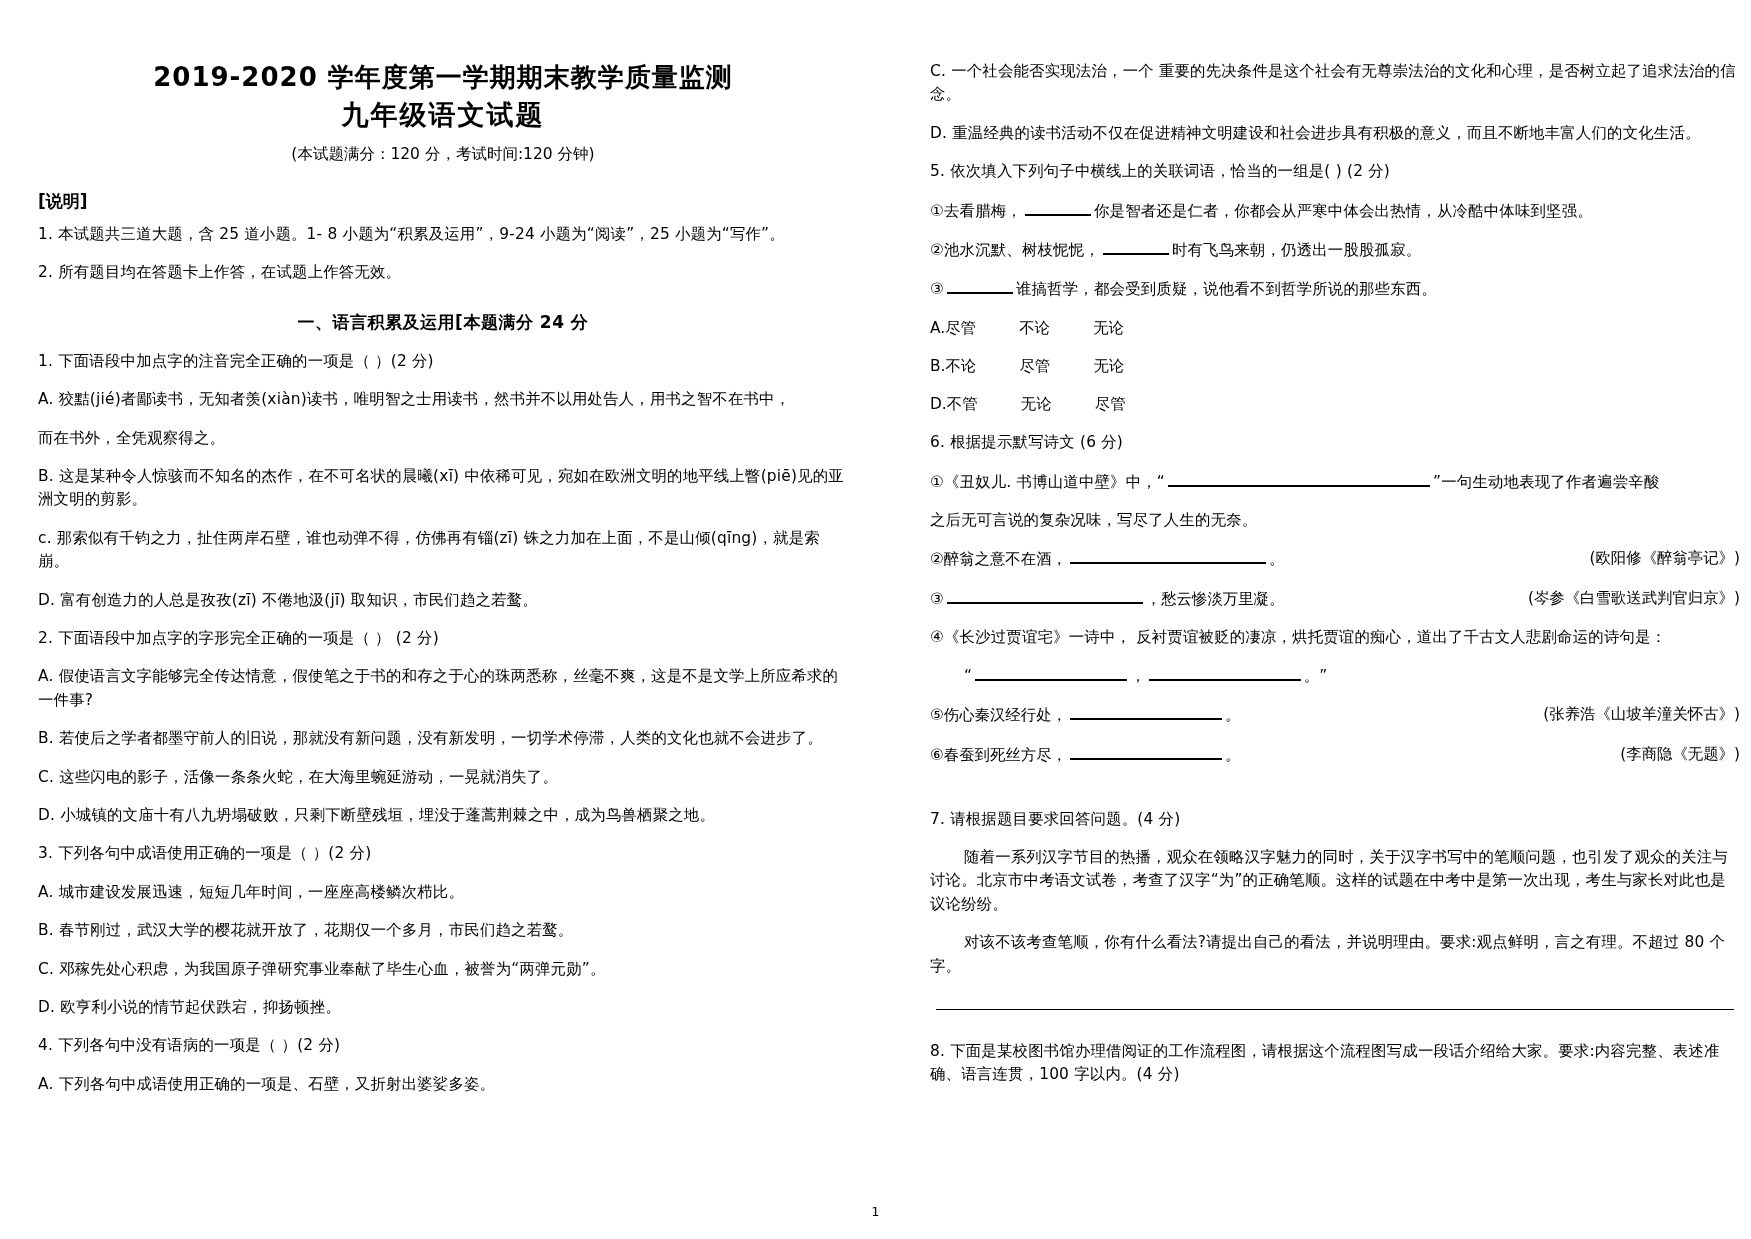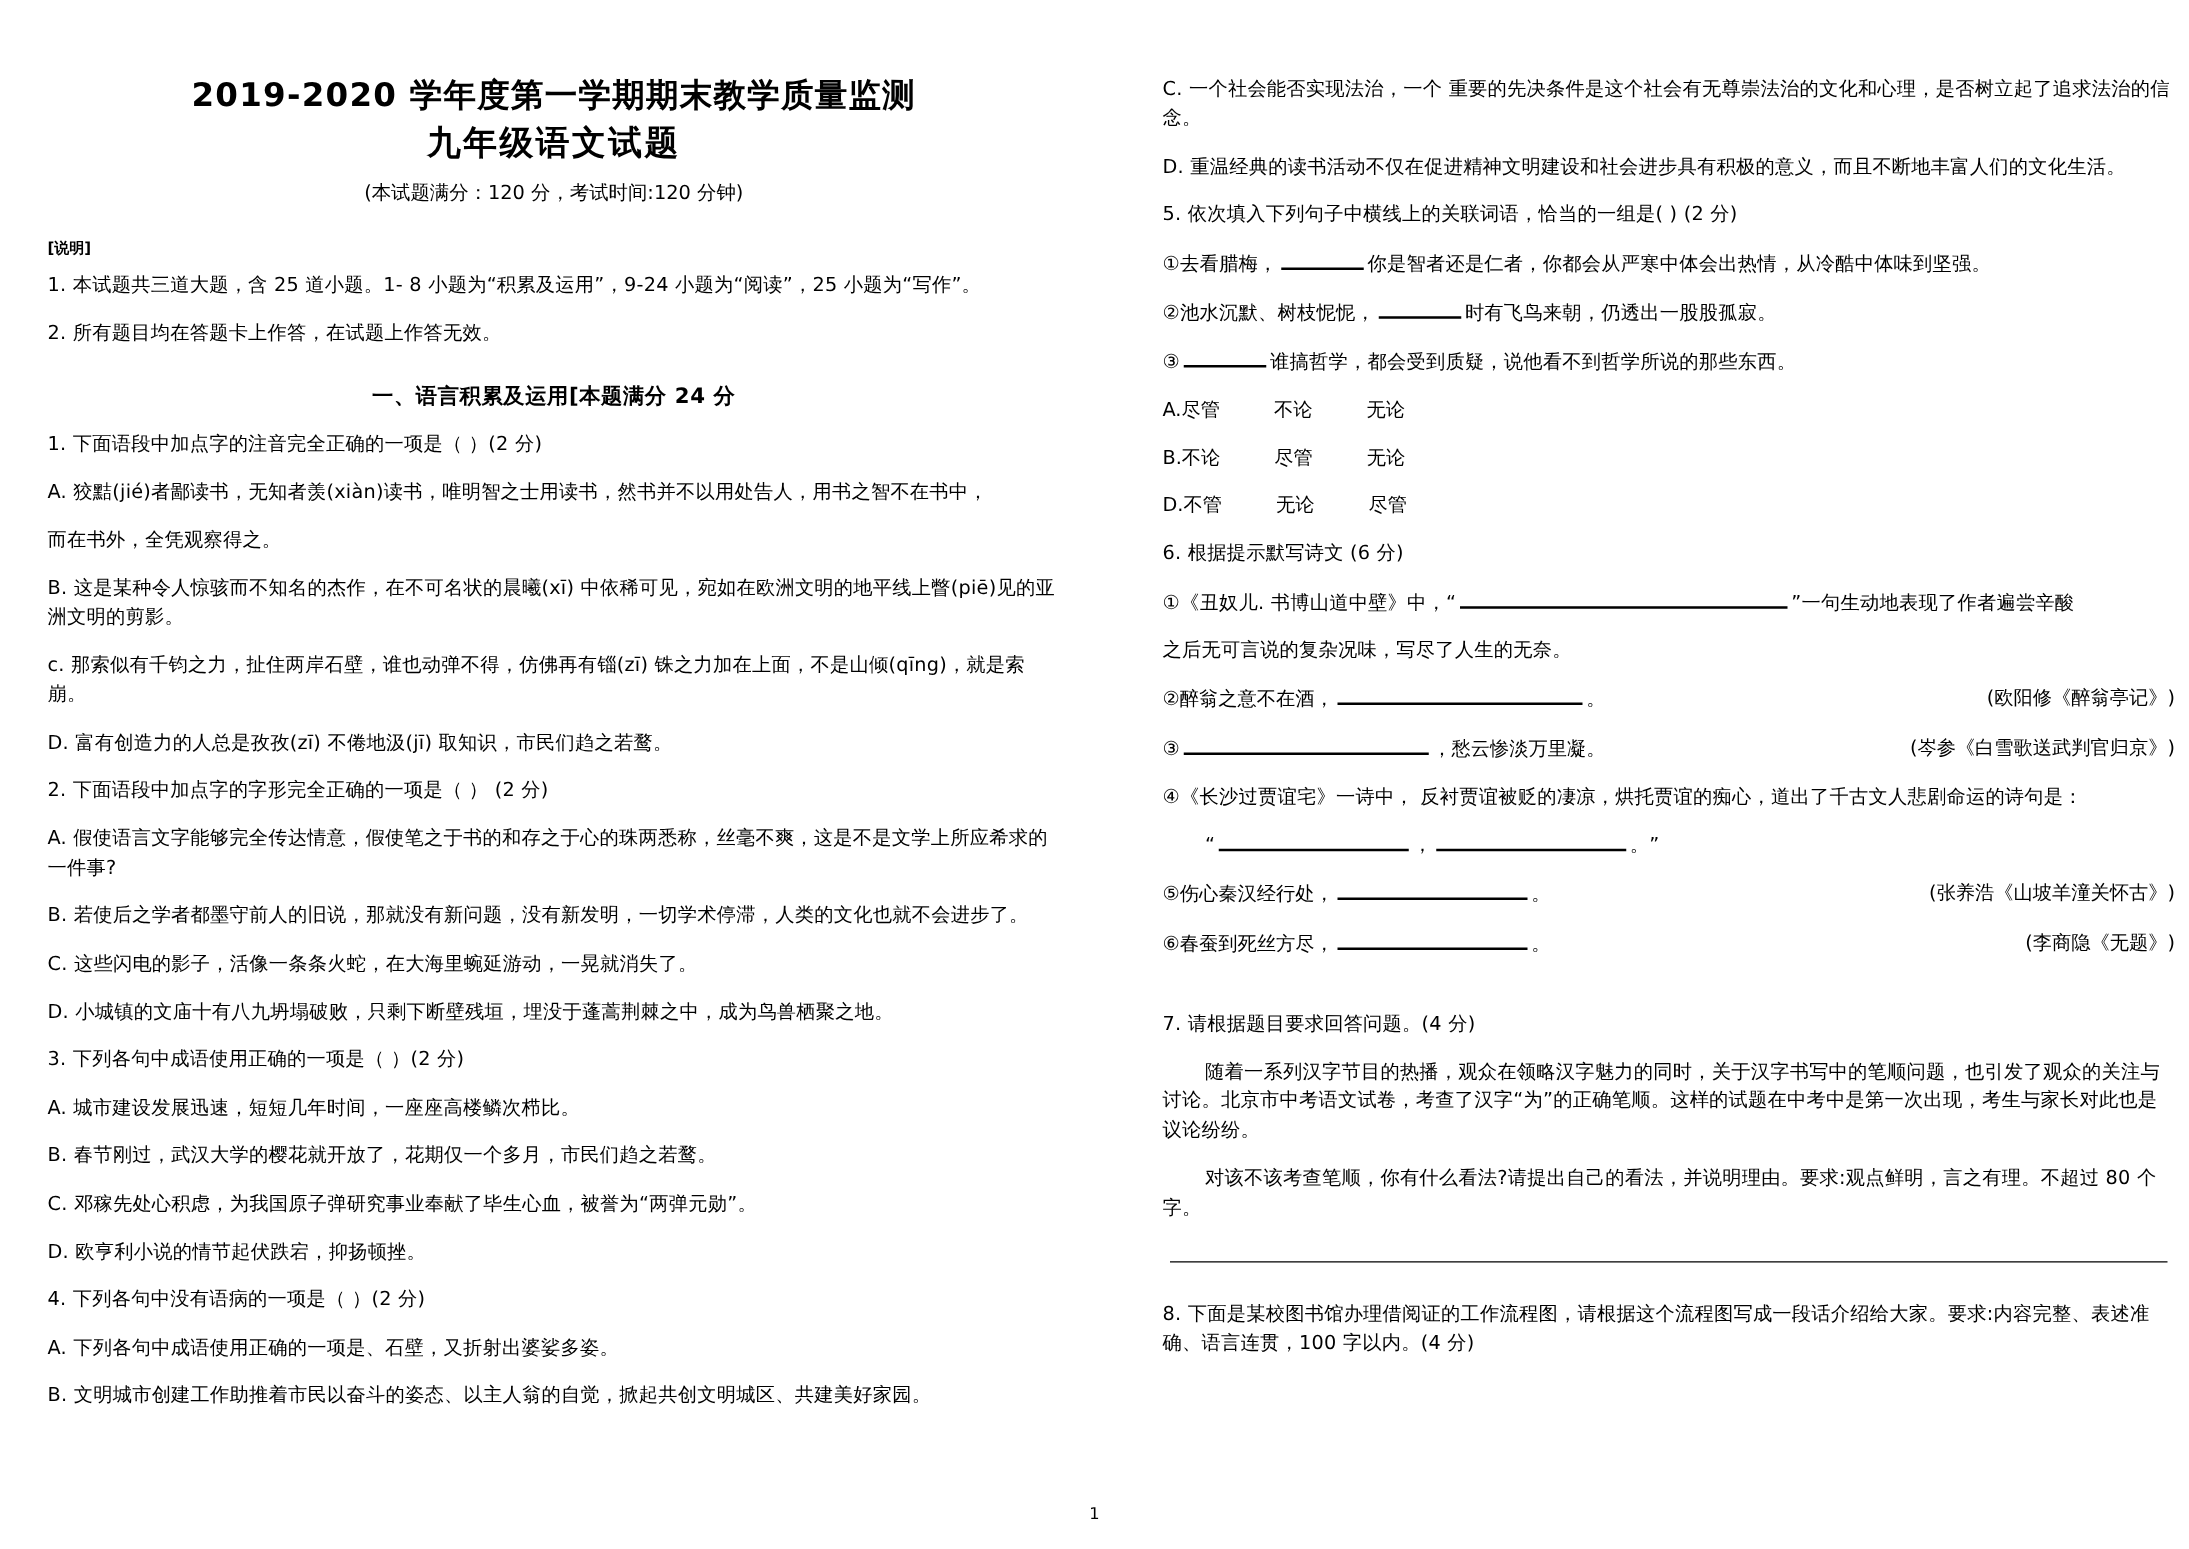--- a/index.html
+++ b/index.html
@@ -58,21 +58,21 @@
     line-height: 1.3;
     margin: 0 0 12px 0;
   }
   .doc-meta {
     text-align: center;
     font-size: 15.5px;
     line-height: 1.4;
     margin: 0 0 24px 0;
   }
   .note-label {
-    font-size: 12px;
+    font-size: 17px;
     font-weight: 700;
     margin: 0 0 10px 0;
   }
   .section-title {
     text-align: center;
     font-size: 17px;
     font-weight: 700;
     letter-spacing: 0.5px;
     margin: 26px 0 16px 0;
   }
@@ -181,21 +181,20 @@
       <div class="line">D. 小城镇的文庙十有八九坍塌破败，只剩下断壁残垣，埋没于蓬蒿荆棘之中，成为鸟兽栖聚之地。</div>
 
       <div class="line">3. 下列各句中成语使用正确的一项是（         ）(2 分)</div>
       <div class="line">A. 城市建设发展迅速，短短几年时间，一座座高楼鳞次栉比。</div>
       <div class="line">B. 春节刚过，武汉大学的樱花就开放了，花期仅一个多月，市民们趋之若鹜。</div>
       <div class="line">C. 邓稼先处心积虑，为我国原子弹研究事业奉献了毕生心血，被誉为“两弹元勋”。</div>
       <div class="line">D. 欧亨利小说的情节起伏跌宕，抑扬顿挫。</div>
 
       <div class="line">4. 下列各句中没有语病的一项是（     ）(2 分)</div>
       <div class="line">A. 下列各句中成语使用正确的一项是、石壁，又折射出婆娑多姿。</div>
-      <div class="line">B. 文明城市创建工作助推着市民以奋斗的姿态、以主人翁的自觉，掀起共创文明城区、共建美好家园。</div>
 
     </div>
 
     <div class="col col-right">
 
       <div class="line wrap">C. 一个社会能否实现法治，一个  重要的先决条件是这个社会有无尊崇法治的文化和心理，是否树立起了追求法治的信念。</div>
       <div class="line wrap">D. 重温经典的读书活动不仅在促进精神文明建设和社会进步具有积极的意义，而且不断地丰富人们的文化生活。</div>
 
       <div class="line">5. 依次填入下列句子中横线上的关联词语，恰当的一组是(        ) (2 分)</div>
 

